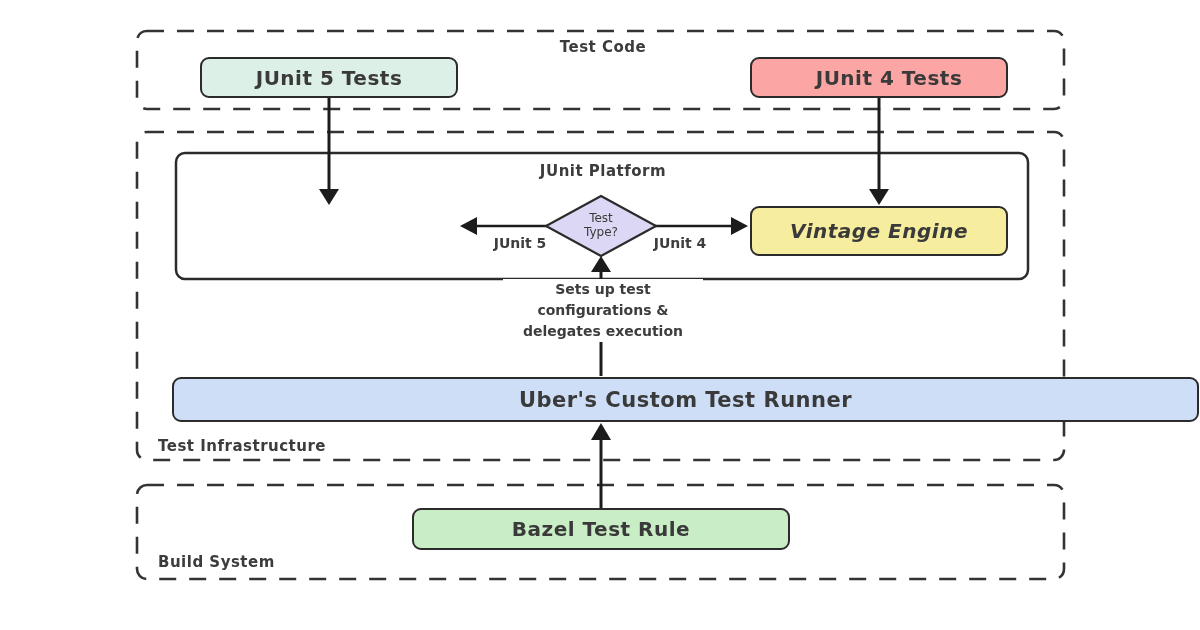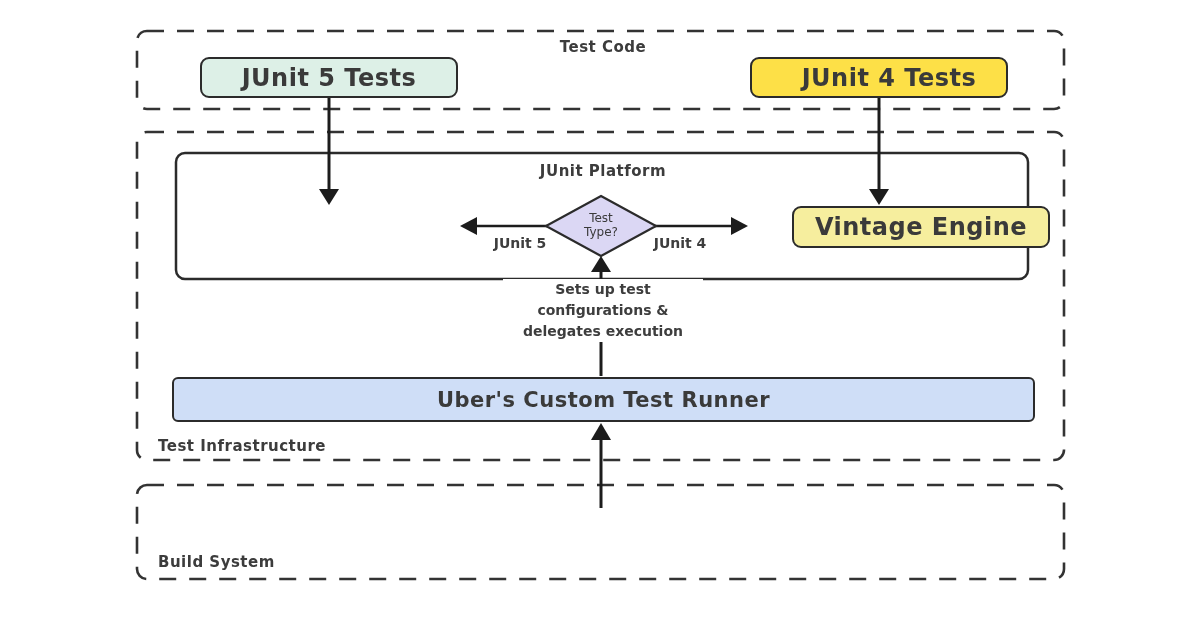--- a/index.html
+++ b/index.html
@@ -22,21 +22,21 @@
     z-index: 1;
   }
   .node {
     position: absolute;
     z-index: 2;
     display: flex;
     align-items: center;
     justify-content: center;
     border: 2.5px solid #2b2b2b;
     border-radius: 9px;
-    font-size: 24px;
+    font-size: 20px;
     font-weight: bold;
     color: #3a3a3a;
     letter-spacing: 0.5px;
     box-sizing: border-box;
   }
   .section-label {
     position: absolute;
     z-index: 3;
     font-size: 15px;
     font-weight: bold;
@@ -79,22 +79,22 @@
     text-align: center;
     font-size: 14px;
     font-weight: bold;
     line-height: 21px;
     color: #3d3d3d;
     background: #ffffff;
   }
   #node-junit5-tests   { left: 200px; top: 57px;  width: 258px; height: 41px; }
   #node-junit4-tests   { left: 750px; top: 57px;  width: 258px; height: 41px; }
   #node-jupiter-engine { left: 200px; top: 206px; width: 258px; height: 41px; }
-  #node-vintage-engine { left: 792px; top: 206px; width: 258px; height: 42px; }
-  #node-uber-runner    { left: 172px; top: 377px; width: 863px; height: 45px; font-size: 21px; border-radius: 6px; }
+  #node-vintage-engine { left: 750px; top: 206px; width: 258px; height: 50px; font-style: italic; }
+  #node-uber-runner    { left: 172px; top: 377px; width: 1027px; height: 45px; font-size: 21px; }
   #node-bazel-rule     { left: 412px; top: 508px; width: 378px; height: 42px; }
   #label-test-code      { left: 603px; top: 38px; }
   #label-junit-platform { left: 603px; top: 162px; }
   #label-test-infra     { left: 158px; top: 437px; }
   #label-build-system   { left: 158px; top: 553px; }
 </style>
 </head>
 <body>
 
 <div id="canvas">
@@ -127,23 +127,24 @@
 
     <polygon points="601,196 656,226 601,256 546,226" fill="#dbd7f4" stroke="#2b2b2b" stroke-width="2.2"></polygon>
   </svg>
 
   <div class="section-label centered-label" id="label-test-code">Test Code</div>
   <div class="section-label centered-label" id="label-junit-platform">JUnit Platform</div>
   <div class="section-label" id="label-test-infra">Test Infrastructure</div>
   <div class="section-label" id="label-build-system">Build System</div>
 
   <div class="node" id="node-junit5-tests" style="background-color: rgb(221, 240, 231);">JUnit 5 Tests</div>
-  <div class="node" id="node-junit4-tests" style="background-color: #fde047; padding-left: 20px;">JUnit 4 Tests</div>
+  <div class="node" id="node-junit4-tests" style="background-color: #fca5a5; padding-left: 20px;">JUnit 4 Tests</div>
   <div class="node" id="node-vintage-engine" style="background-color: rgb(246, 238, 158);">Vintage Engine</div>
   <div class="node" id="node-uber-runner" style="background-color: rgb(207, 222, 247);">Uber's Custom Test Runner</div>
+  <div class="node" id="node-bazel-rule" style="background-color: rgb(201, 237, 197);">Bazel Test Rule</div>
 
   <div class="diamond-label">
     <div>Test</div>
     <div>Type?</div>
   </div>
 
   <div class="edge-label" id="edge-label-junit5">JUnit 5</div>
   <div class="edge-label" id="edge-label-junit4">JUnit 4</div>
 
   <div class="annotation">

